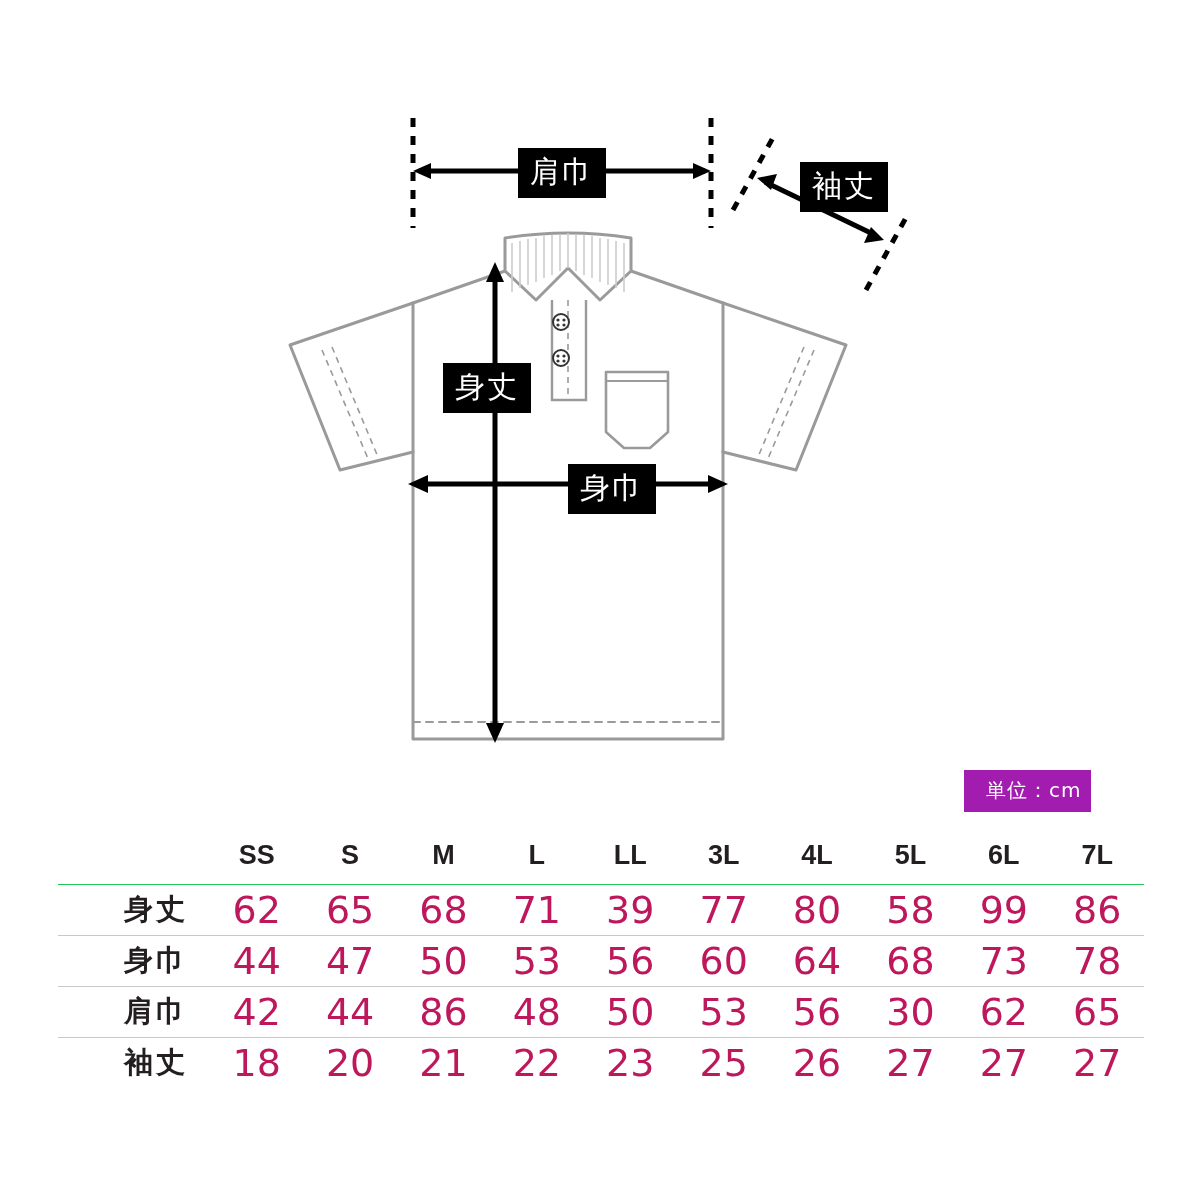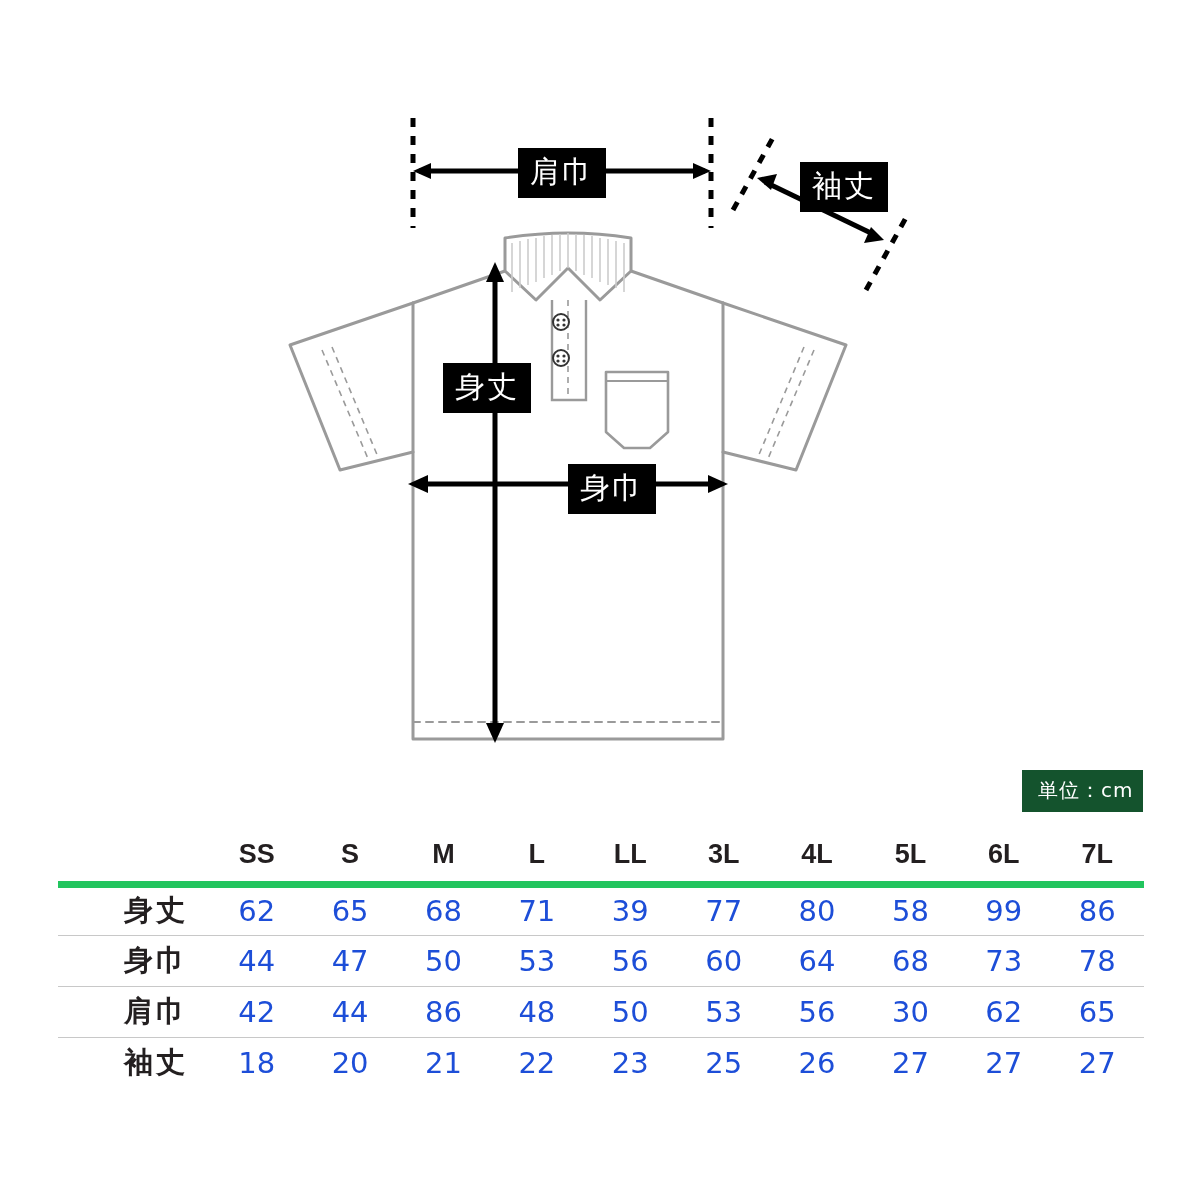--- a/index.html
+++ b/index.html
@@ -34,25 +34,25 @@
     white-space: nowrap;
     font-family: "DejaVu Sans", sans-serif;
   }
   #label-kataharaba { left: 518px; top: 148px; }
   #label-sodetake   { left: 800px; top: 162px; }
   #label-mitake     { left: 443px; top: 363px; }
   #label-mihaba     { left: 568px; top: 464px; }
 
   .unit-label {
     position: absolute;
-    left: 1022px; top: 770px;
-    background: #14532d;
+    left: 964px; top: 770px;
+    background: #a21caf;
     color: #ffffff;
     font-size: 20px;
-    padding: 7px 10px 8px 16px;
+    padding: 7px 10px 8px 22px;
     letter-spacing: 1px;
     white-space: nowrap;
     font-family: "DejaVu Sans", sans-serif;
   }
 
   
   #size-table {
     position: absolute;
     left: 58px;
     top: 828px;
@@ -63,39 +63,39 @@
   #size-table th, #size-table td {
     text-align: center;
     font-weight: normal;
     padding: 0;
     height: 51px;
     vertical-align: middle;
   }
   #size-table thead th {
     font-size: 27px;
     color: #231f20;
-    border-bottom: 7px solid #22c55e;
+    border-bottom: 1px solid #22c55e;
     height: 56px;
     font-family: "Liberation Sans", sans-serif;
     font-weight: bold;
   }
   #size-table thead th.rowhead { width: 152px; }
   #size-table tbody td { border-bottom: 1px solid #c8c8c8; }
   #size-table tbody tr:last-child td { border-bottom: none; }
   #size-table td.rowhead {
     font-size: 29px;
     font-weight: bold;
     text-align: right;
     padding-right: 22px;
     letter-spacing: 3px;
     width: 152px;
   }
   #size-table td.val {
-    font-size: 29px;
-    color: #1d4ed8;
+    font-size: 38px;
+    color: #be185d;
   }
 </style>
 </head>
 <body>
 
 <div id="diagram-area">
 
   <svg id="diagram-svg" width="1200" height="815" viewBox="0 0 1200 815">
 
     <g fill="none" stroke="#9a9a9a" stroke-width="3" stroke-linejoin="round" stroke-linecap="round">

